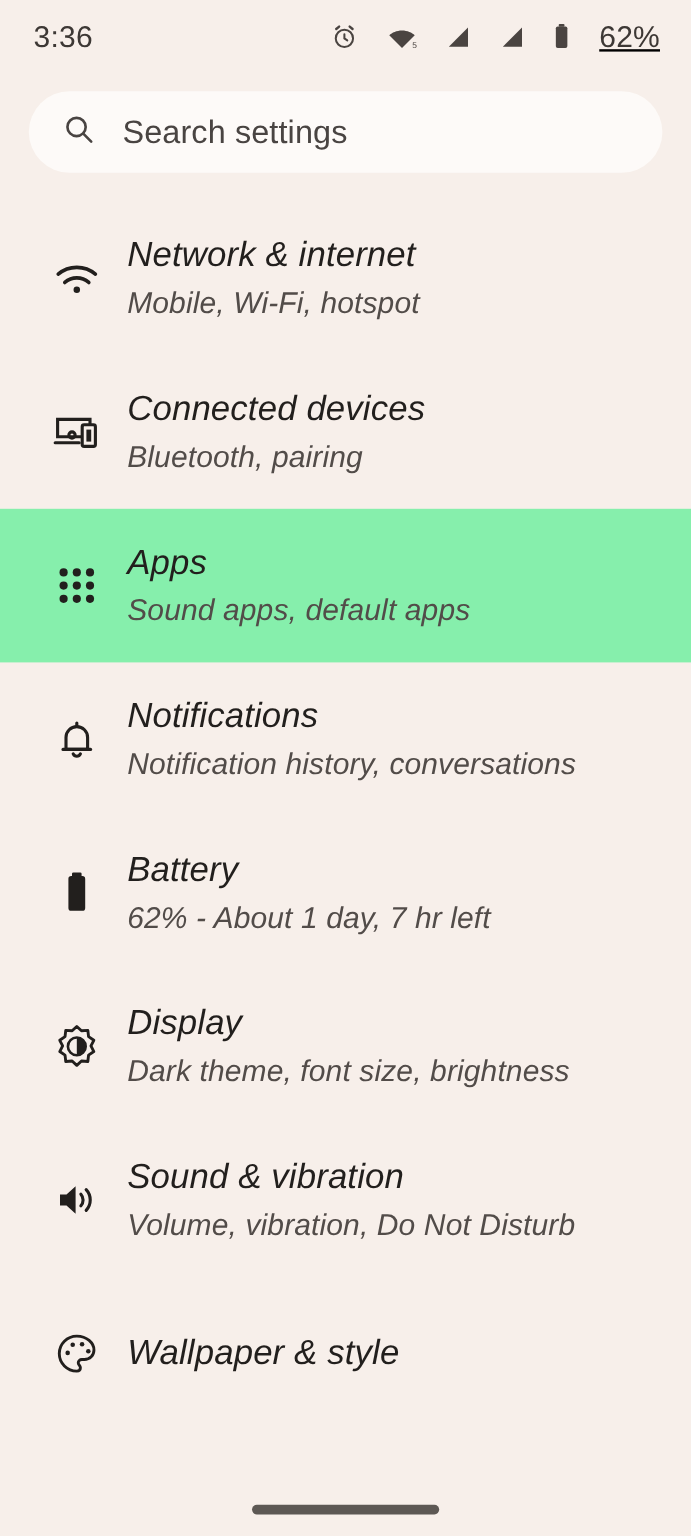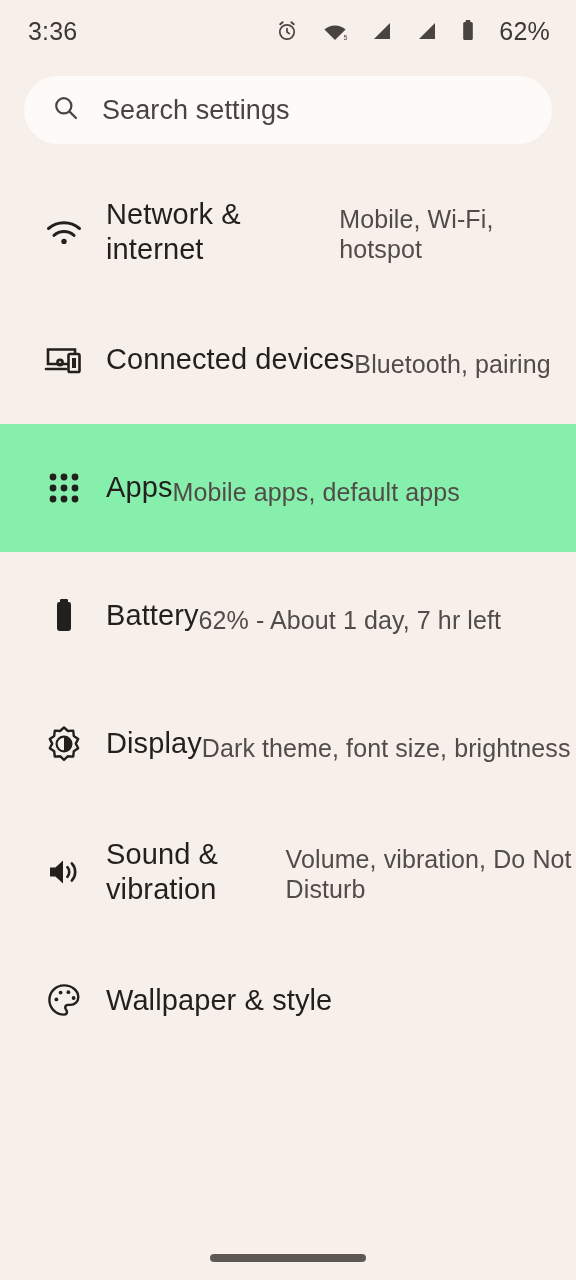--- a/index.html
+++ b/index.html
@@ -27,20 +27,21 @@
   }
   .status-clock {
     font-size:25px;
     color:#3d3835;
     letter-spacing:0.2px;
   }
   .status-icons {
     display:flex;
     align-items:center;
     gap:23px;
+    text-decoration:underline;
   }
   .status-icons svg { display:block; }
   .status-battery-text {
     font-size:25px;
     color:#3d3835;
     margin-left:1px;
     letter-spacing:0.2px;
   }
 
   
@@ -77,22 +78,23 @@
     width:52px;
     flex:0 0 52px;
     display:flex;
     align-items:center;
     justify-content:center;
   }
   .row-icon svg { display:block; }
   .row-text {
     margin-left:16px;
     display:flex;
-    flex-direction:row;
+    flex-direction:column;
     justify-content:center;
+    font-style:italic;
   }
   .row-title {
     font-size:29px;
     color:#221f1d;
     line-height:1.2;
     letter-spacing:0.1px;
   }
   .row-sub {
     font-size:25px;
     color:#524c49;
@@ -210,24 +212,38 @@
         <circle cx="5" cy="16" r="3.4"></circle>
           <circle cx="16" cy="16" r="3.4"></circle>
           <circle cx="27" cy="16" r="3.4"></circle>
         <circle cx="5" cy="27" r="3.4"></circle>
           <circle cx="16" cy="27" r="3.4"></circle>
           <circle cx="27" cy="27" r="3.4"></circle>
       </svg>
     </div>
     <div class="row-text">
       <div class="row-title">Apps</div>
-      <div class="row-sub">Mobile apps, default apps</div>
-    </div>
-  </div>
-
+      <div class="row-sub">Sound apps, default apps</div>
+    </div>
+  </div>
+
+  <div class="row">
+    <div class="row-icon">
+      <svg width="32" height="36" viewBox="0 0 32 36" fill="none" stroke="#221f1d" stroke-width="2.6" stroke-linecap="round">
+        <path d="M16 4.5v2.6"></path>
+        <path d="M7 26.5v-10a9 9 0 0 1 18 0v10z"></path>
+        <path d="M4.5 26.5h23"></path>
+        <path d="M13 30.2c.6 1.3 1.7 2 3 2s2.4-.7 3-2"></path>
+      </svg>
+    </div>
+    <div class="row-text">
+      <div class="row-title">Notifications</div>
+      <div class="row-sub">Notification history, conversations</div>
+    </div>
+  </div>
 
   <div class="row">
     <div class="row-icon">
       <svg width="24" height="38" viewBox="0 0 24 38" fill="#221f1d">
         <rect x="8" y="2" width="8" height="3.6" rx="1.2"></rect>
         <rect x="5" y="5" width="14" height="29" rx="2.4"></rect>
       </svg>
     </div>
     <div class="row-text">
       <div class="row-title">Battery</div>

